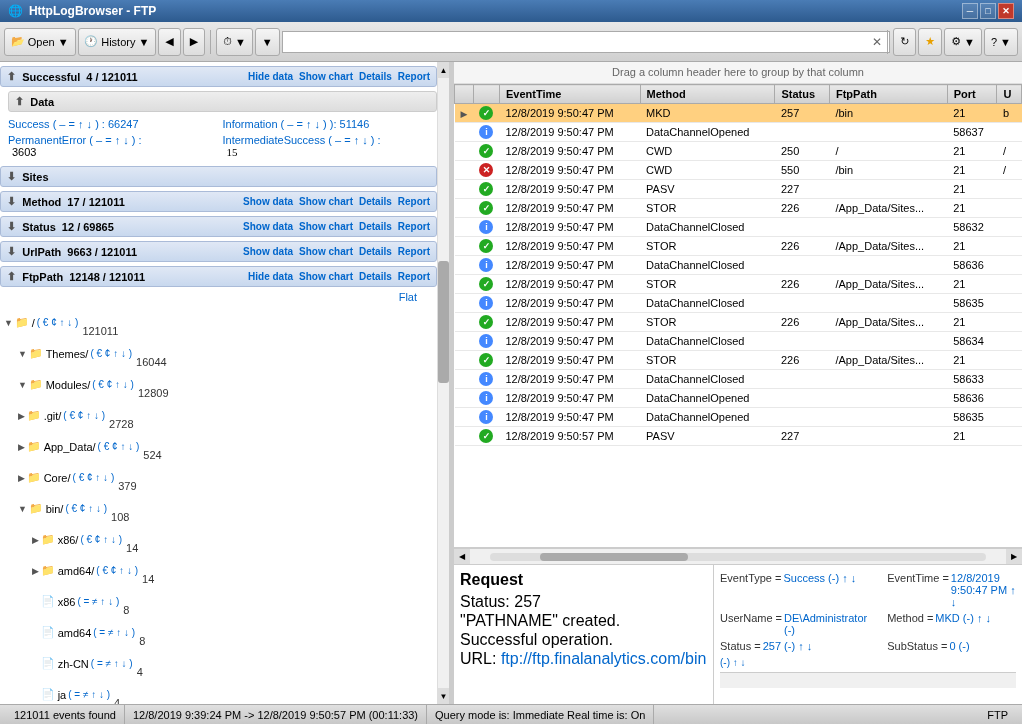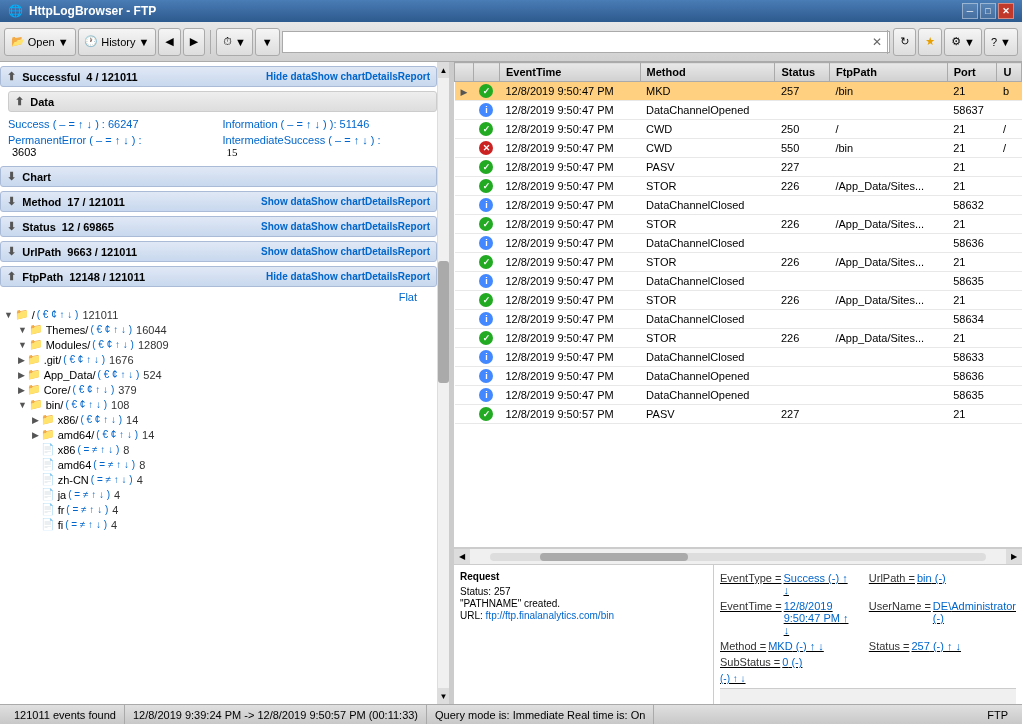--- a/index.html
+++ b/index.html
@@ -82,21 +82,21 @@
       border-radius: 3px;
       padding: 3px 6px;
       margin: 4px 0 2px 0;
       display: flex;
       align-items: center;
       gap: 6px;
       font-weight: bold;
       font-size: 11px;
     }
     .section-toggle { cursor: pointer; color: #555; }
-    .section-links { margin-left: auto; display: flex; }
+    .section-links { margin-left: auto; display: flex; gap: 6px; }
     .section-links a { color: #0066cc; text-decoration: none; font-size: 10px; }
 
     
     .data-grid {
       display: grid;
       grid-template-columns: 1fr 1fr;
       gap: 4px 8px;
       padding: 4px 8px;
       font-size: 11px;
     }
@@ -126,21 +126,21 @@
       padding: 1px 0;
       white-space: nowrap;
     }
     .tree-indent { display: inline-block; }
     .tree-arrow { cursor: pointer; color: #555; margin-right: 2px; font-size: 9px; }
     .tree-icon { margin-right: 3px; }
     .folder-icon { color: #c8a020; }
     .file-icon { color: #8080c0; }
     .tree-name { color: #000; }
     .tree-controls { color: #0066cc; font-size: 10px; margin: 0 2px; }
-    .tree-count { color: #333; margin-left: 2px; }
+    .tree-count { color: #333; margin-left: 2px; margin-top: 17px; }
 
     
     #right-panel {
       flex: 1;
       background: white;
       display: flex;
       flex-direction: column;
       overflow: hidden;
     }
 
@@ -194,35 +194,34 @@
     
     #bottom-panels {
       display: flex;
       height: 140px;
       border-top: 1px solid #ccc;
     }
     #request-panel {
       width: 260px;
       border-right: 1px solid #ccc;
       padding: 6px;
-      font-size: 10px;
+      font-size: 16px;
       overflow: auto;
     }
     #request-panel .panel-title {
       font-weight: bold; margin-bottom: 4px;
     }
     #request-panel .req-line { margin: 1px 0; }
     #request-panel a { color: #0066cc; text-decoration: none; text-align: center; }
 
     #details-panel {
       flex: 1;
       padding: 6px;
       font-size: 11px;
       overflow: auto;
-      text-decoration: underline;
     }
     .details-row { display: flex; margin: 1px 0; }
     .details-key { color: #333; white-space: nowrap; }
     .details-val { color: #0066cc; margin-left: 2px; }
     .details-val a { color: #0066cc; text-decoration: none; }
 
     
     .hscroll-bar {
       height: 16px;
       background: #f0f0f0;
@@ -390,21 +389,21 @@
               <a>IntermediateSuccess</a>
               <span style="color:#0066cc;"> ( –  =  ↑  ↓ )</span>
               <span>:</span>
             </div>
             <div style="padding-left:4px;font-family:Liberation Serif, serif;">15</div>
           </div>
         </div>
 
         <div class="chart-section">
           <span class="section-toggle">⬇</span>
-          <span>Chart</span>
+          <span>Sites</span>
         </div>
 
         <div class="section-header">
           <span class="section-toggle">⬇</span>
           <span>Method</span>
           <span>17 / 121011</span>
           <div class="section-links">
             <a>Show data</a>
             <a>Show chart</a>
             <a>Details</a>
@@ -474,21 +473,21 @@
               <span class="tree-name">Modules/</span>
               <span class="tree-controls"> ( € ¢ ↑ ↓ )</span>
               <span class="tree-count"> 12809</span>
             </div>
             <div class="tree-item">
               <span class="tree-indent" style="display:inline-block;width:14px;"></span>
               <span class="tree-arrow">▶</span>
               <span class="tree-icon folder-icon">📁</span>
               <span class="tree-name">.git/</span>
               <span class="tree-controls"> ( € ¢ ↑ ↓ )</span>
-              <span class="tree-count"> 1676</span>
+              <span class="tree-count"> 2728</span>
             </div>
             <div class="tree-item">
               <span class="tree-indent" style="display:inline-block;width:14px;"></span>
               <span class="tree-arrow">▶</span>
               <span class="tree-icon folder-icon">📁</span>
               <span class="tree-name">App_Data/</span>
               <span class="tree-controls"> ( € ¢ ↑ ↓ )</span>
               <span class="tree-count"> 524</span>
             </div>
             <div class="tree-item">
@@ -590,20 +589,23 @@
         </div>
         <div style="height:16px; background:#ddd; display:flex; align-items:center; justify-content:center; font-size:8px;">▼</div>
       </div>
     </div>
   </div>
 
   <div id="vsplitter"></div>
 
   <div id="right-panel">
 
+    <div class="group-header-bar">
+      <span>Drag a column header here to group by that column</span>
+    </div>
 
     <div class="data-table-wrapper">
       <table class="data-table">
         <thead>
           <tr>
             <th style="width:16px;"></th>
             <th style="width:18px;"></th>
             <th>EventTime</th>
             <th>Method</th>
             <th>Status</th>
@@ -804,41 +806,36 @@
       </div>
       <div style="width:16px; height:16px; background:#ddd; display:flex; align-items:center; justify-content:center; font-size:8px;">▶</div>
     </div>
 
     <div id="bottom-panels">
 
       <div id="request-panel">
         <div class="panel-title">Request</div>
         <div class="req-line">Status: 257</div>
         <div class="req-line">"PATHNAME" created.</div>
+        <div class="req-line">Successful operation.</div>
         <div class="req-line">
           <span>URL:</span>
           <a>ftp://ftp.finalanalytics.com/bin</a>
         </div>
       </div>
 
       <div id="details-panel">
         <div style="display:grid; grid-template-columns: 1fr 1fr; gap: 2px 20px;">
           <div class="details-row">
             <span class="details-key">EventType = </span>
             <span class="details-val">
               <a>Success</a> (-) ↑ ↓
             </span>
           </div>
           <div class="details-row">
-            <span class="details-key">UrlPath = </span>
-            <span class="details-val">
-              <a>bin</a> (-)
-            </span>
-          </div>
-          <div class="details-row">
             <span class="details-key">EventTime = </span>
             <span class="details-val">
               <a>12/8/2019 9:50:47 PM</a> ↑ ↓
             </span>
           </div>
           <div class="details-row">
             <span class="details-key">UserName = </span>
             <span class="details-val">
               DE\<a>Administrator</a> (-)
             </span>

